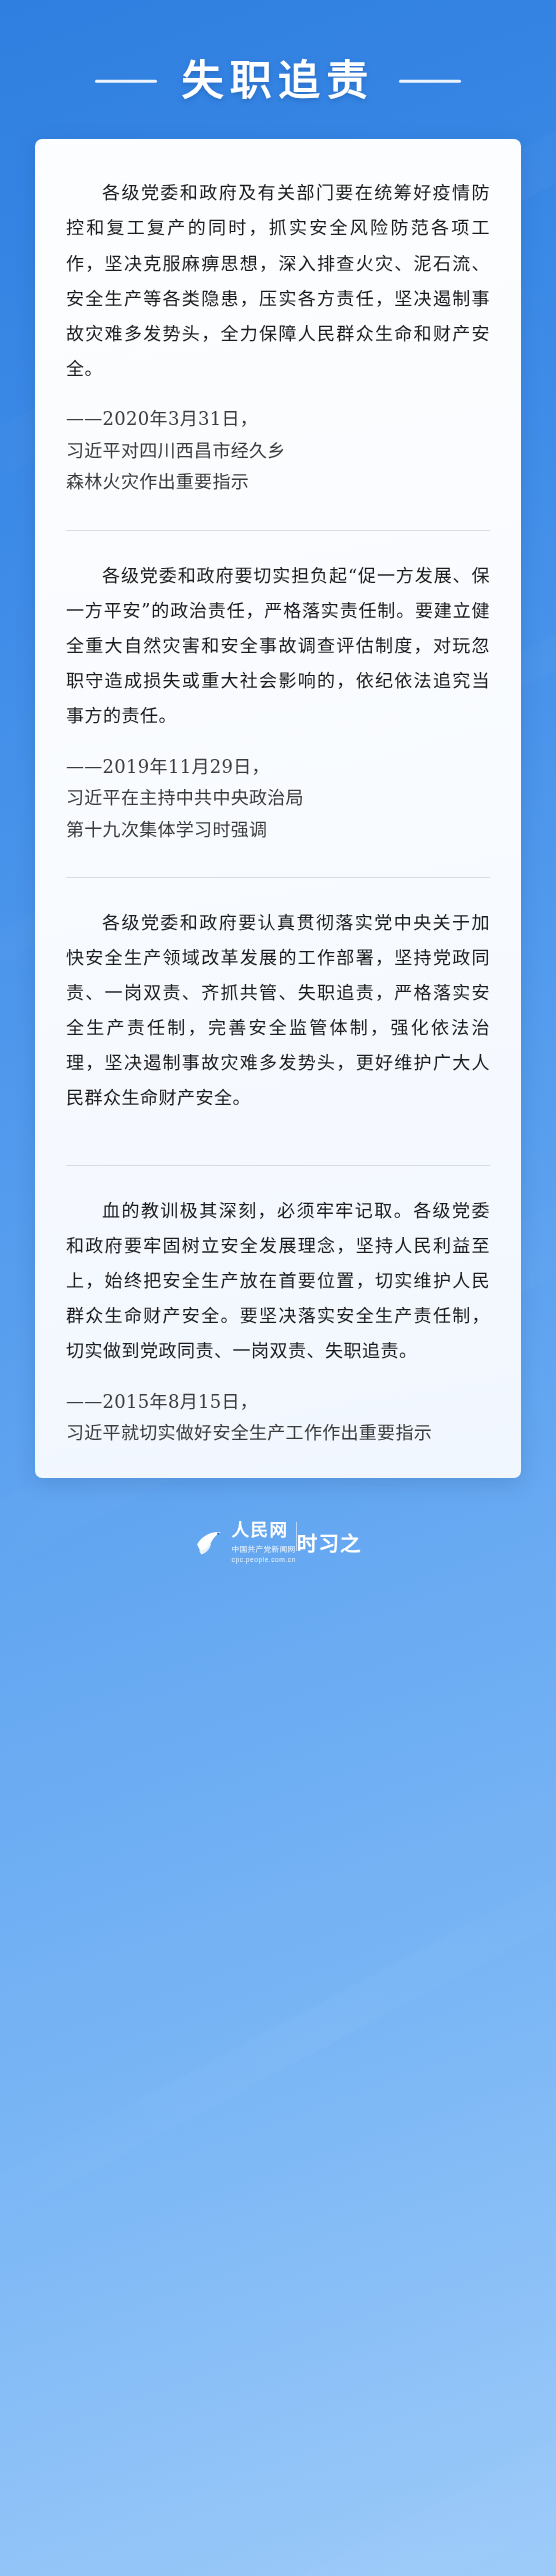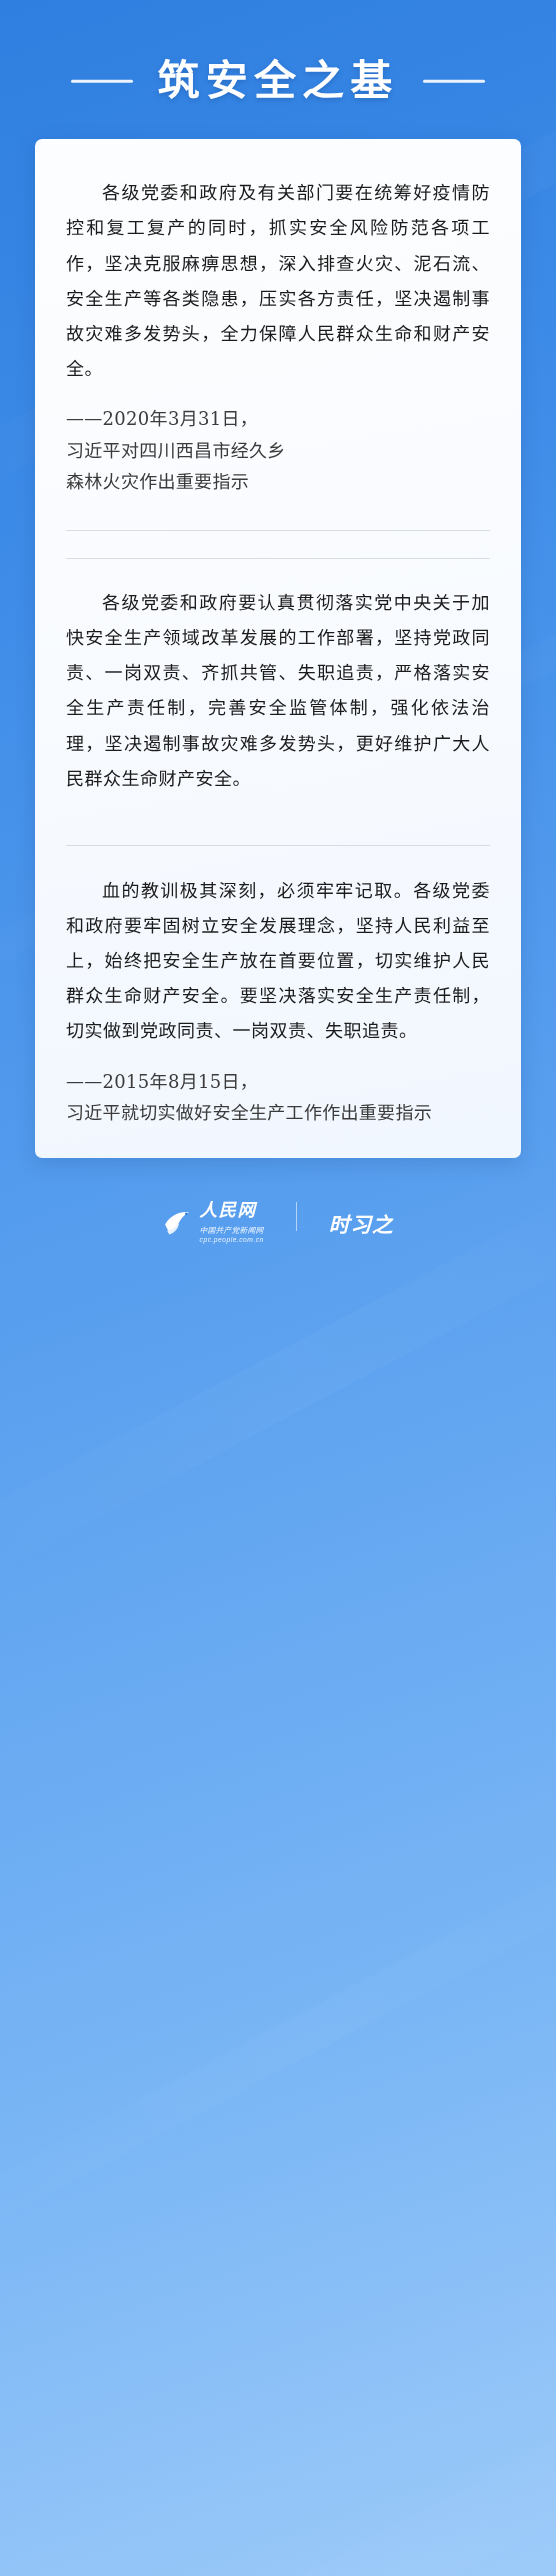--- a/index.html
+++ b/index.html
@@ -112,22 +112,21 @@
   .footer {
     margin-top: 44px;
     padding: 0 0 36px 0;
     display: flex;
     align-items: center;
     justify-content: center;
     gap: 0;
   }
   .footer-inner {
     display: flex;
-    gap: 32px;
-    font-style: italic;
+    gap: 0;
   }
   .logo-people {
     display: flex;
     align-items: center;
     gap: 7.2px;
   }
   .dove {
     width: 30px;
     height: 27px;
     position: relative;
@@ -181,38 +180,46 @@
 <div class="bg-streak s2"></div>
 <div class="bg-streak s3"></div>
 <div class="bg-streak s4"></div>
 <div class="bg-streak s5"></div>
 
 <div class="page">
 
   <div class="header">
     <div class="title-wrap">
       <span class="title-rule left"></span>
-      <h1 class="title">筑安全之基</h1>
+      <h1 class="title">失职追责</h1>
       <span class="title-rule right"></span>
     </div>
   </div>
 
   <div class="card">
 
     <div class="quote-block">
       <p class="quote-text">各级党委和政府及有关部门要在统筹好疫情防控和复工复产的同时，抓实安全风险防范各项工作，坚决克服麻痹思想，深入排查火灾、泥石流、安全生产等各类隐患，压实各方责任，坚决遏制事故灾难多发势头，全力保障人民群众生命和财产安全。</p>
       <div class="attrib">
         <div>——2020年3月31日，</div>
         <div>习近平对四川西昌市经久乡</div>
         <div>森林火灾作出重要指示</div>
       </div>
     </div>
 
     <div class="divider"></div>
 
+    <div class="quote-block">
+      <p class="quote-text">各级党委和政府要切实担负起“促一方发展、保一方平安”的政治责任，严格落实责任制。要建立健全重大自然灾害和安全事故调查评估制度，对玩忽职守造成损失或重大社会影响的，依纪依法追究当事方的责任。</p>
+      <div class="attrib">
+        <div>——2019年11月29日，</div>
+        <div>习近平在主持中共中央政治局</div>
+        <div>第十九次集体学习时强调</div>
+      </div>
+    </div>
 
     <div class="divider"></div>
 
     <div class="quote-block">
       <p class="quote-text">各级党委和政府要认真贯彻落实党中央关于加快安全生产领域改革发展的工作部署，坚持党政同责、一岗双责、齐抓共管、失职追责，严格落实安全生产责任制，完善安全监管体制，强化依法治理，坚决遏制事故灾难多发势头，更好维护广大人民群众生命财产安全。</p>
     </div>
 
     <div class="divider"></div>
 
     <div class="quote-block">

